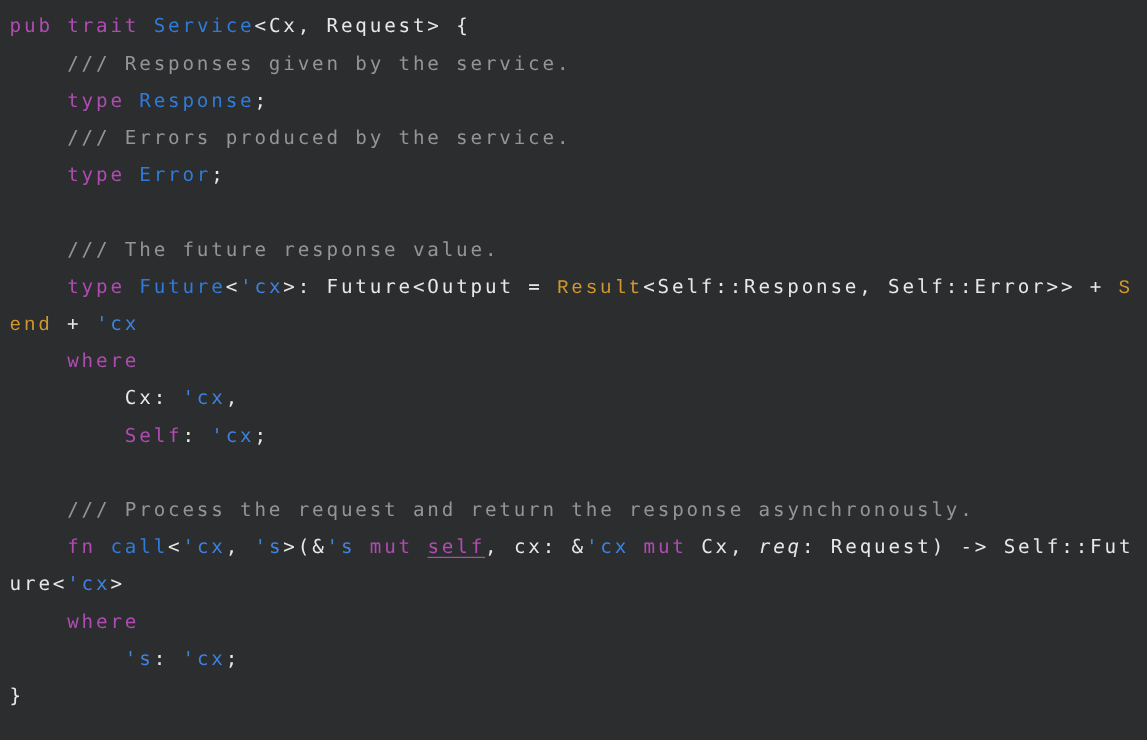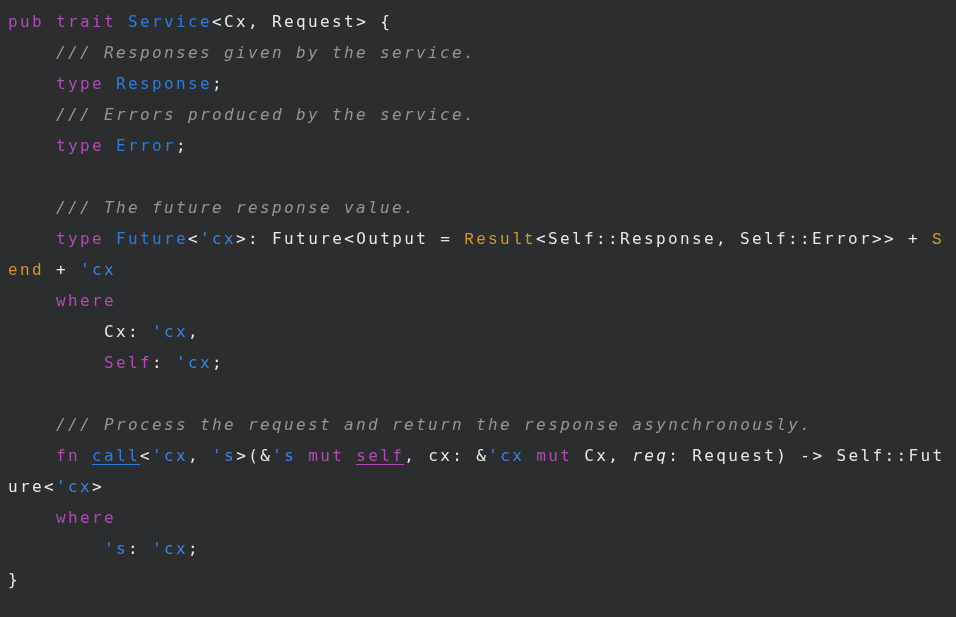--- a/index.html
+++ b/index.html
@@ -25,24 +25,24 @@
     line-height: 31px;
     letter-spacing: 2.37px;
     white-space: pre;
     color: var(--plain, #e8e8e6);
   }
   .line { height: 31px; }
   .tok-plain    { color: var(--plain); }
   .tok-keyword  { color: var(--keyword); }
   .tok-type     { color: var(--type); }
   .tok-lifetime { color: var(--lifetime); }
-  .tok-comment  { color: var(--comment); font-style: italic; }
+  .tok-comment  { color: var(--comment); }
   .tok-orange   { color: var(--orange); font-family: Liberation Mono, monospace; }
   .tok-italic   { color: var(--plain); font-style: italic; }
-  .tok-link-type    { color: var(--type); text-decoration: underline; text-underline-offset: 3px; cursor: pointer; }
+  .tok-link-type    { color: var(--type); text-underline-offset: 3px; cursor: pointer; }
   .tok-link-keyword { color: var(--keyword); text-decoration: underline; text-underline-offset: 3px; cursor: pointer; }
   .tok-link-plain   { color: var(--plain); text-underline-offset: 3px; cursor: pointer; }
 </style>
 </head>
 <body>
 
 <div class="code-window">
   <pre class="code" id="code"><div class="line"><span class="tok-keyword">pub</span><span class="tok-plain"> </span><span class="tok-keyword">trait</span><span class="tok-plain"> </span><span class="tok-type">Service</span><span class="tok-plain">&lt;Cx, Request&gt; {</span></div><div class="line"><span class="tok-comment">    /// Responses given by the service.</span></div><div class="line"><span class="tok-plain">    </span><span class="tok-keyword">type</span><span class="tok-plain"> </span><span class="tok-type">Response</span><span class="tok-plain">;</span></div><div class="line"><span class="tok-comment">    /// Errors produced by the service.</span></div><div class="line"><span class="tok-plain">    </span><span class="tok-keyword">type</span><span class="tok-plain"> </span><span class="tok-type">Error</span><span class="tok-plain">;</span></div><div class="line"></div><div class="line"><span class="tok-comment">    /// The future response value.</span></div><div class="line"><span class="tok-plain">    </span><span class="tok-keyword">type</span><span class="tok-plain"> </span><span class="tok-type">Future</span><span class="tok-plain">&lt;</span><span class="tok-lifetime">'cx</span><span class="tok-plain">&gt;: Future&lt;Output = </span><span class="tok-orange">Result</span><span class="tok-plain">&lt;Self::Response, Self::Error&gt;&gt; + </span><span class="tok-orange">S</span></div><div class="line"><span class="tok-orange">end</span><span class="tok-plain"> + </span><span class="tok-lifetime">'cx</span></div><div class="line"><span class="tok-plain">    </span><span class="tok-keyword">where</span></div><div class="line"><span class="tok-plain">        Cx: </span><span class="tok-lifetime">'cx</span><span class="tok-plain">,</span></div><div class="line"><span class="tok-plain">        </span><span class="tok-keyword">Self</span><span class="tok-plain">: </span><span class="tok-lifetime">'cx</span><span class="tok-plain">;</span></div><div class="line"></div><div class="line"><span class="tok-comment">    /// Process the request and return the response asynchronously.</span></div><div class="line"><span class="tok-plain">    </span><span class="tok-keyword">fn</span><span class="tok-plain"> </span><span class="tok-link-type">call</span><span class="tok-plain">&lt;</span><span class="tok-lifetime">'cx</span><span class="tok-plain">, </span><span class="tok-lifetime">'s</span><span class="tok-plain">&gt;(&amp;</span><span class="tok-lifetime">'s</span><span class="tok-plain"> </span><span class="tok-keyword">mut</span><span class="tok-plain"> </span><span class="tok-link-keyword">self</span><span class="tok-plain">, </span><span class="tok-link-plain">cx</span><span class="tok-plain">: &amp;</span><span class="tok-lifetime">'cx</span><span class="tok-plain"> </span><span class="tok-keyword">mut</span><span class="tok-plain"> Cx, </span><span class="tok-italic">req</span><span class="tok-plain">: Request) -&gt; Self::Fut</span></div><div class="line"><span class="tok-plain">ure&lt;</span><span class="tok-lifetime">'cx</span><span class="tok-plain">&gt;</span></div><div class="line"><span class="tok-plain">    </span><span class="tok-keyword">where</span></div><div class="line"><span class="tok-plain">        </span><span class="tok-lifetime">'s</span><span class="tok-plain">: </span><span class="tok-lifetime">'cx</span><span class="tok-plain">;</span></div><div class="line"><span class="tok-plain">}</span></div></pre>
 </div>
 

